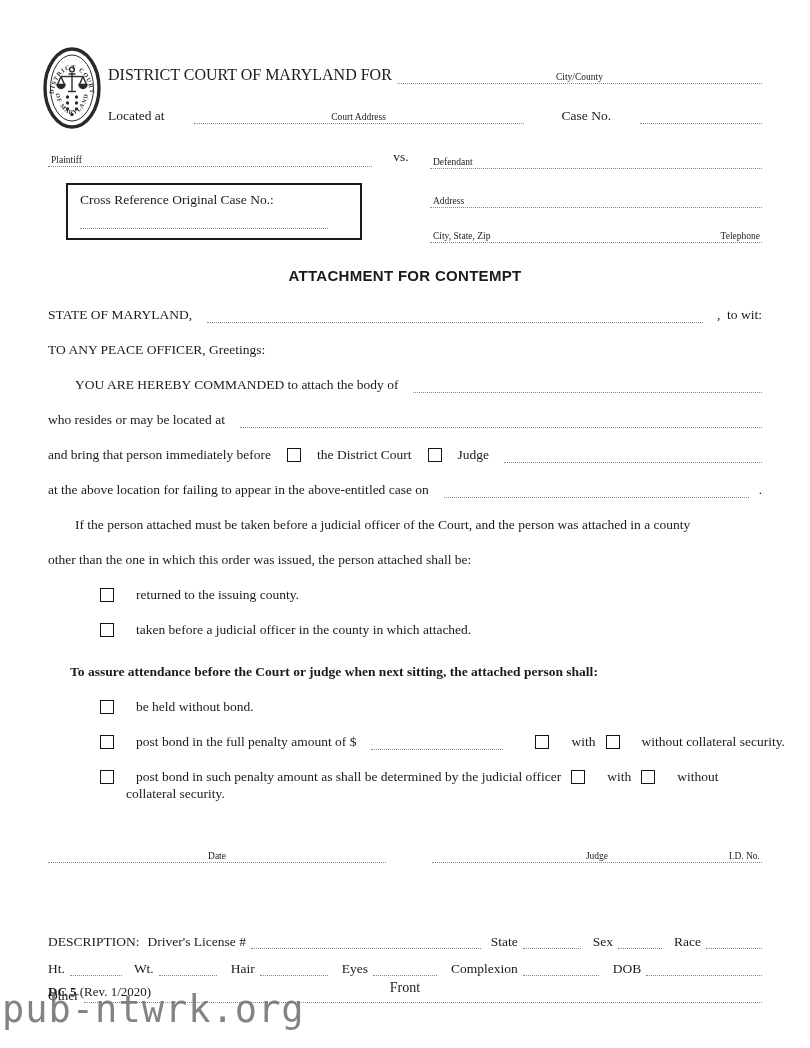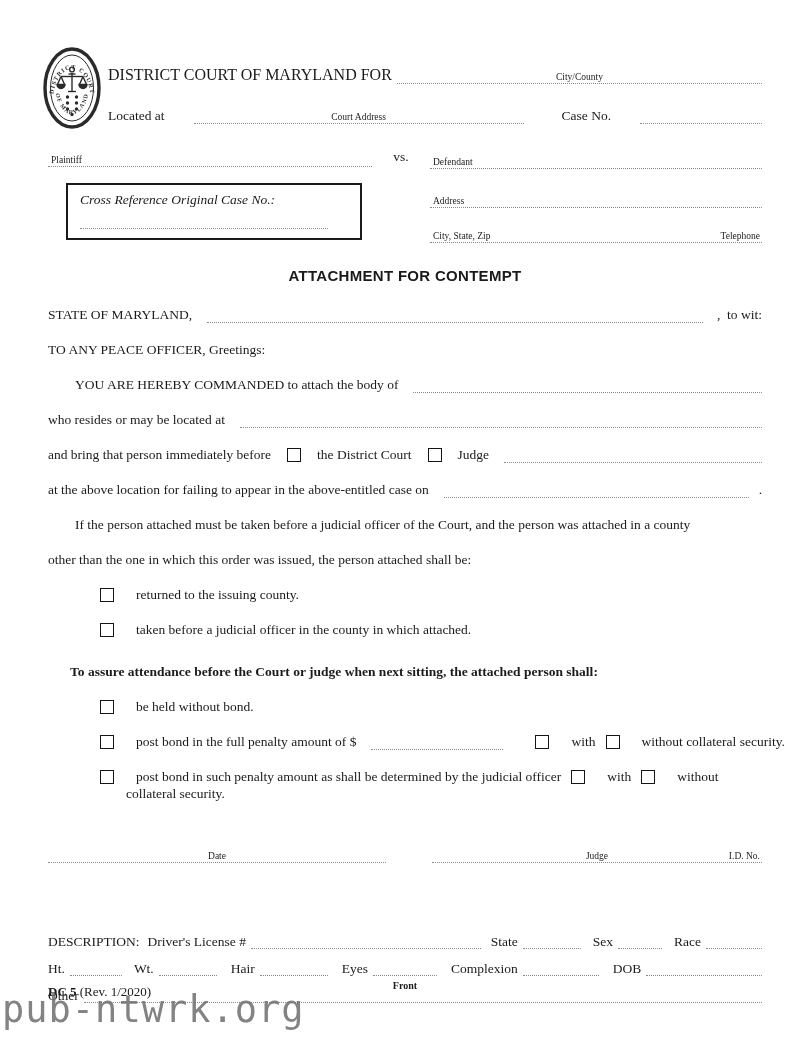--- a/index.html
+++ b/index.html
@@ -54,21 +54,20 @@
   .parties { display:flex; margin-top:28px; }
   .pcol-left { flex:0 0 324px; }
   .pcol-mid { flex:0 0 58px; text-align:center; }
   .pcol-right { flex:1 1 auto; }
   .vs { line-height:16px; position:relative; top:-3px; }
   .xref-box {
     margin:16px 0 0 18px;
     width:268px;
     border:2px solid #1a1a1a;
     padding:7px 12px 9px 12px;
-    font-style:italic;
   }
   .xref-line { border-bottom:1.2px dotted #8a8a8a; height:13px; margin-top:7px; width:248px; }
 
   
   .doc-title {
     text-align:center;
     font-family:"Liberation Sans", sans-serif;
     font-weight:bold; font-size:15px; letter-spacing:.3px;
     margin-top:24px;
   }
@@ -86,21 +85,21 @@
   .sigspace { flex:0 0 46px; }
   .sigright { flex:1 1 auto; position:relative; border-bottom:1.2px dotted #8a8a8a; height:14px; }
 
   
   .desc { margin-top:50px; }
   .descrow { margin-top:11px; }
   .descrow .t { line-height:15px; }
 
   
   .footer-form { position:absolute; left:48px; top:984px; font-size:13px; }
-  .footer-front { position:absolute; left:0; right:0; top:980px; text-align:center; font-size:10px;font-weight:bold; }
+  .footer-front { position:absolute; left:0; right:0; top:980px; text-align:center; font-size:14px; }
   .watermark {
     position:absolute; left:2px; top:988px;
     font-family:"DejaVu Sans Mono", monospace;
     font-size:37px; letter-spacing:1px;
     color:#6e6e6e; opacity:.85;
     white-space:nowrap;
     pointer-events:none;
   }
   .seal-svg text { font-family:"Liberation Serif", serif; }
 </style>

